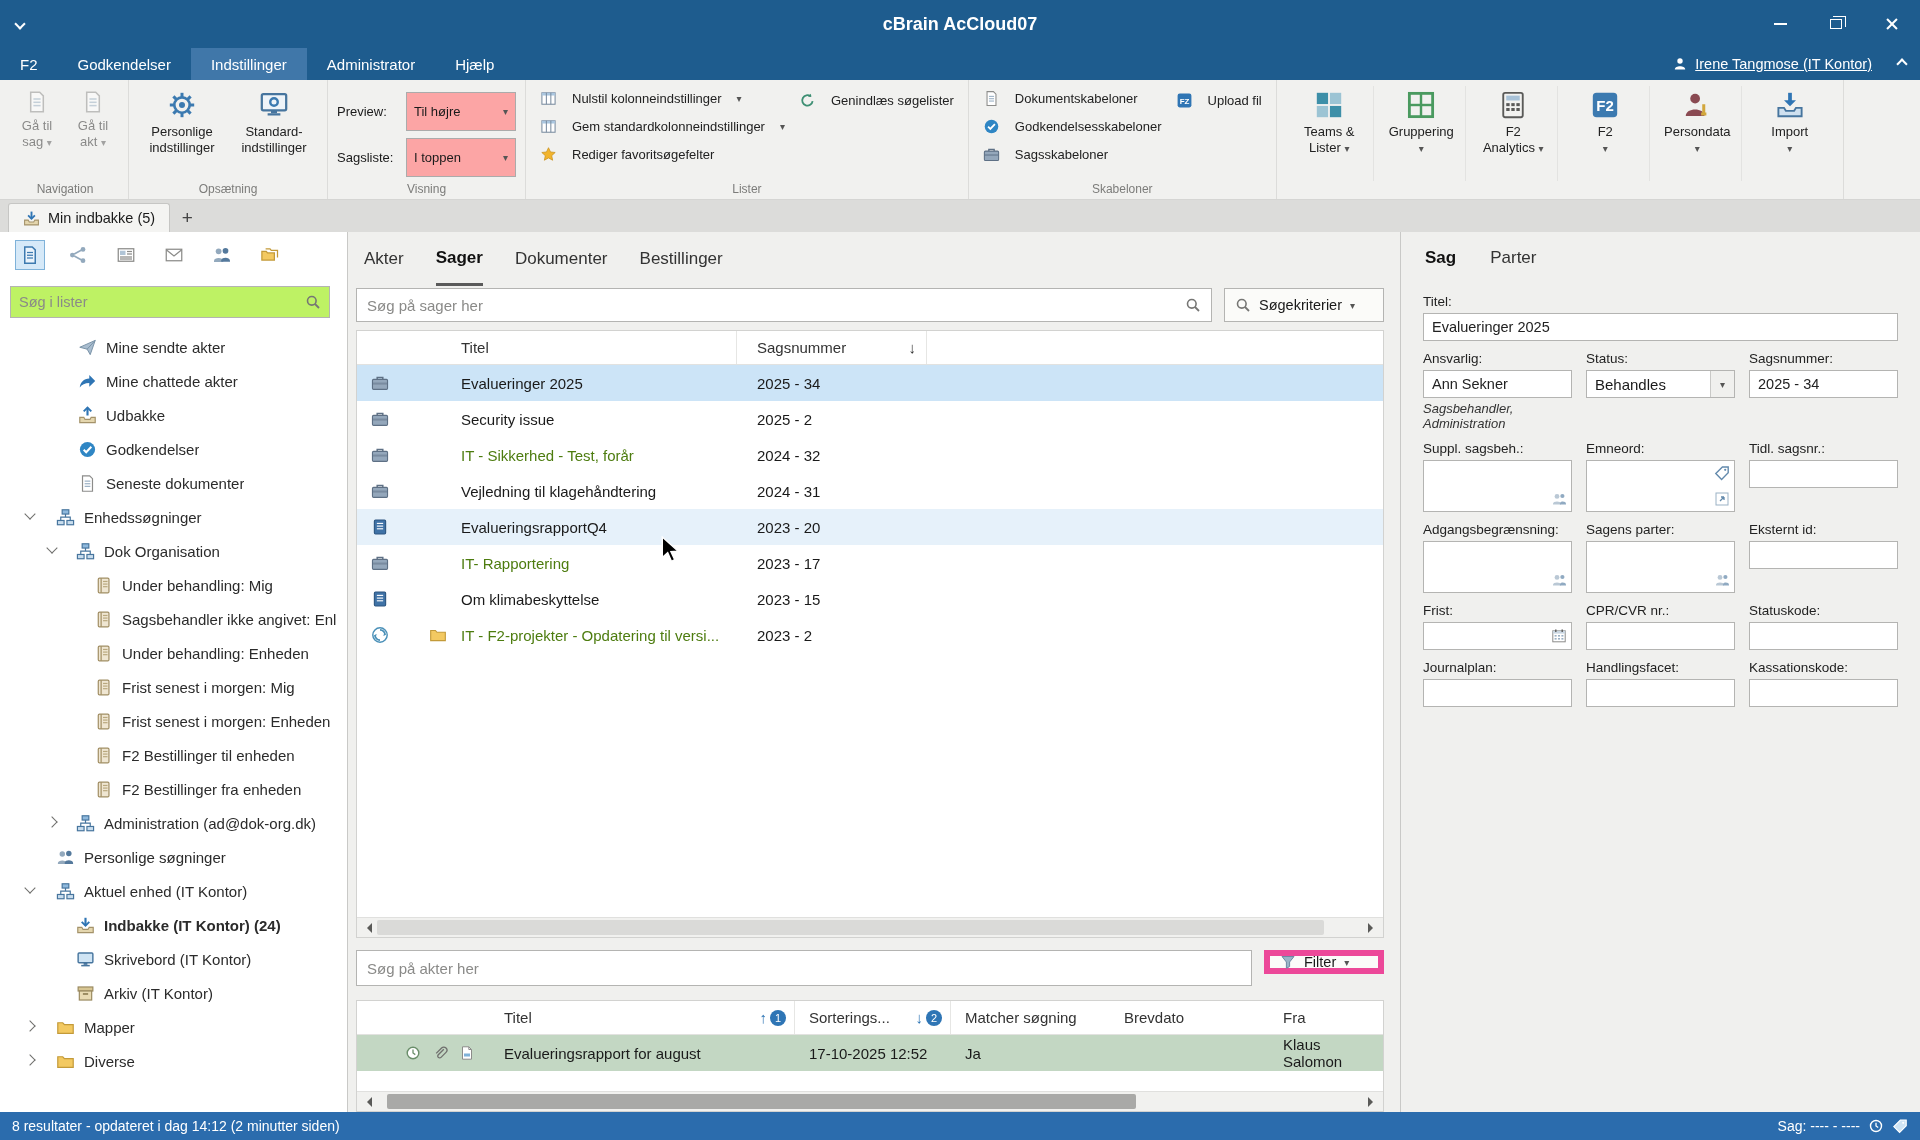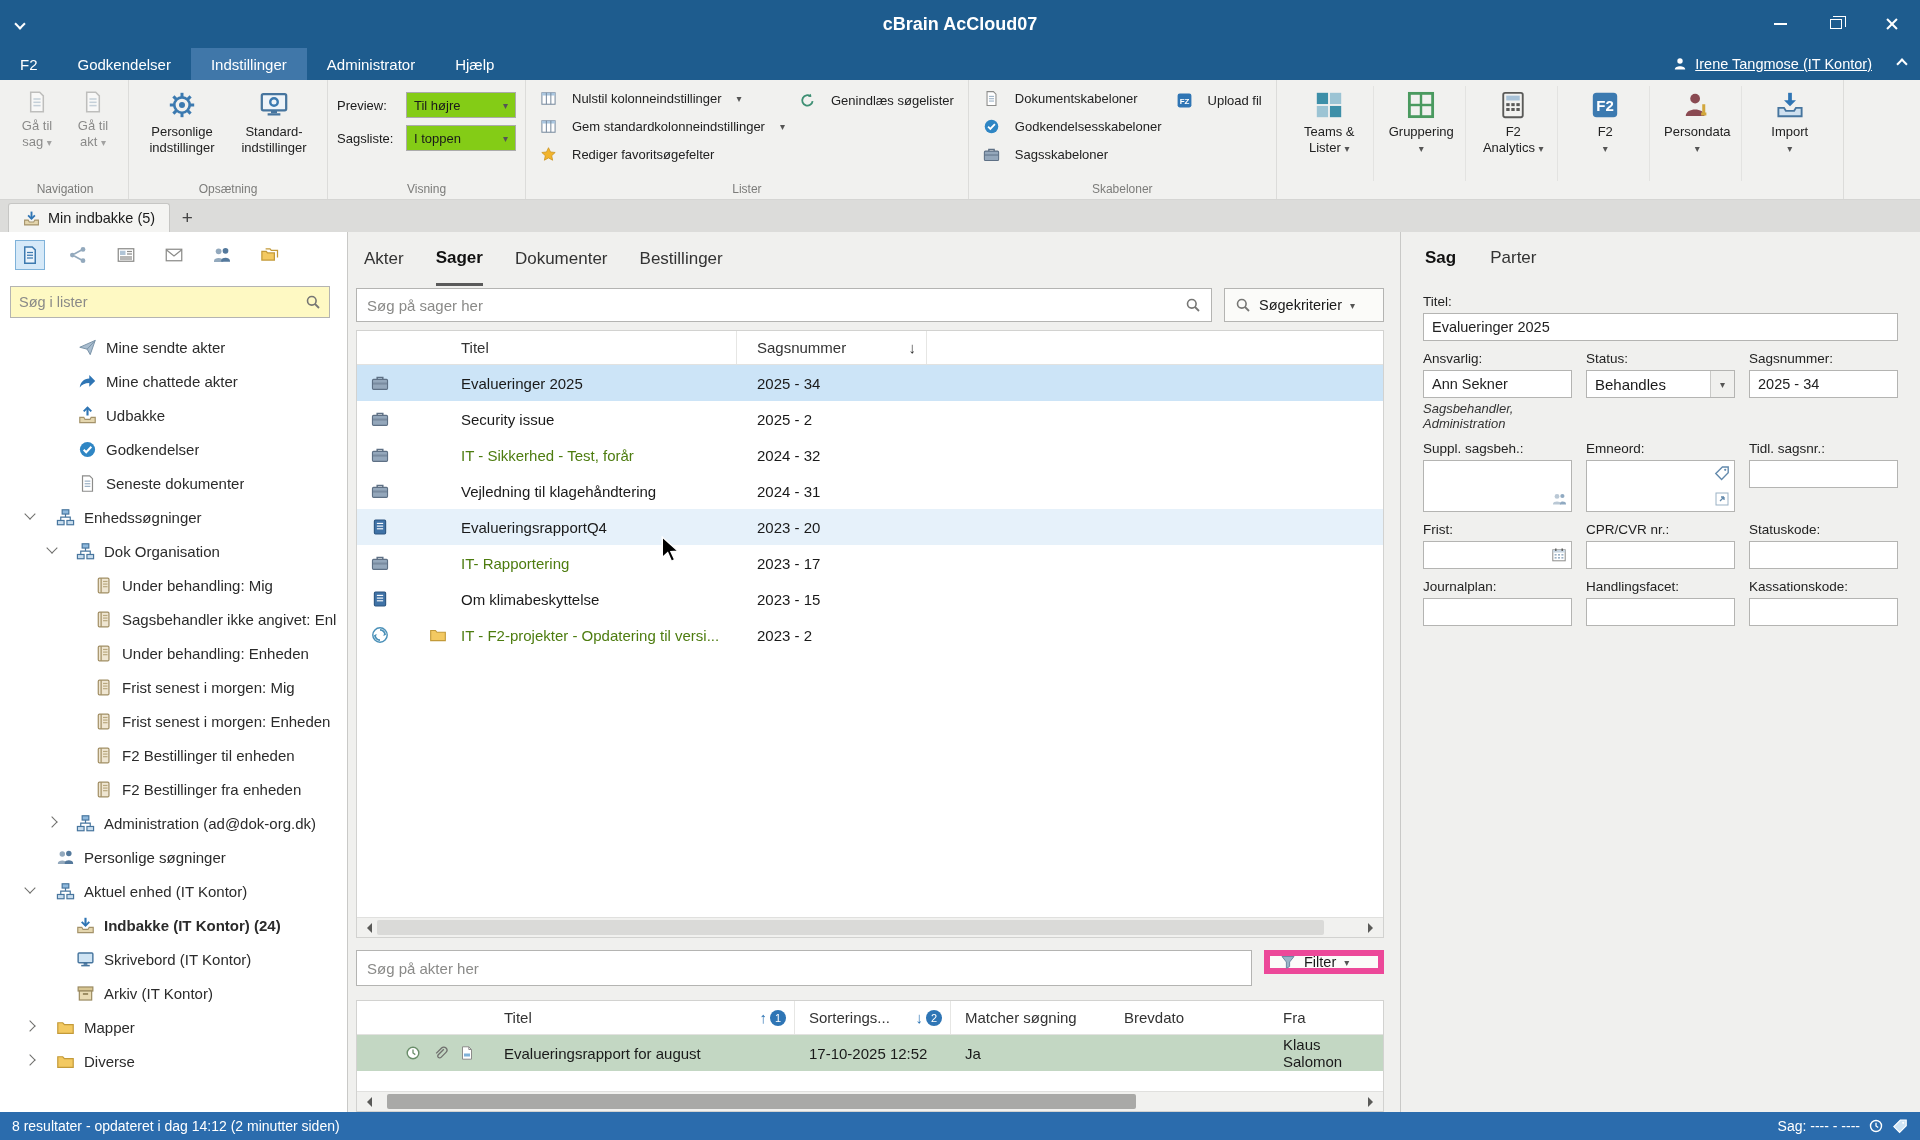--- a/index.html
+++ b/index.html
@@ -42,21 +42,21 @@
 .rbig.disabled{opacity:.5}
 .bic{width:30px;height:30px;flex:0 0 auto}
 .bic.s24{width:24px;height:24px}
 .dd{font-size:10px;color:#555}
 .rsmall{display:flex;align-items:center;gap:15px;font-size:13px;height:25px;padding:0 5px;color:#222;white-space:nowrap}
 .rsmall.top{align-self:flex-start;margin-top:2px}
 .sic{width:17px;height:17px;flex:0 0 auto}
 .viscol{flex-direction:column;gap:7px;padding-top:6px}
 .vrow{display:flex;align-items:center;gap:7px;font-size:13px}
 .vlab{width:62px;text-align:left}
-.rselect{width:110px;height:26px;background:#84cc16;border:1px solid #ababab;display:flex;align-items:center;padding:8px 7px;justify-content:space-between;font-size:13px}
+.rselect{width:110px;height:39px;background:#fca5a5;border:1px solid #ababab;display:flex;align-items:center;padding:8px 7px;justify-content:space-between;font-size:13px}
 .lcol{display:flex;flex-direction:column;gap:3px}
 .tools .rbig{border-right:1px solid #e3e3e1}
 .tools .rbig:last-child{border-right:none}
 
 
 .doctabs{height:32px;background:#dcdcda;display:flex;align-items:flex-end;padding-left:8px;flex:0 0 auto}
 .dtab{height:29px;background:#f4f4f2;border:1px solid #c6c6c4;border-bottom:none;display:flex;align-items:center;gap:8px;padding:0 14px;font-size:14.5px;border-radius:3px 3px 0 0}
 .tic16{width:17px;height:17px}
 .dtab-add{width:34px;height:29px;display:flex;align-items:center;justify-content:center;font-size:19px;color:#444}
 
@@ -65,21 +65,21 @@
 .sidebar{width:348px;background:#fff;border-right:1px solid #c9c9c7;display:flex;flex-direction:column;flex:0 0 auto}
 .main{flex:1;background:#f0f0ee;display:flex;flex-direction:column;min-width:0}
 .rightpanel{width:520px;background:#f0f0ee;border-left:1px solid #c9c9c7;display:flex;flex-direction:column;flex:0 0 auto}
 
 
 .sstrip{height:46px;display:flex;align-items:center;gap:20px;padding-left:16px;flex:0 0 auto}
 .sico{width:28px;height:28px;display:flex;align-items:center;justify-content:center}
 .sico.active{background:#d6e9f8;outline:1px solid #7fb2d9}
 .s20{width:20px;height:20px}
 .s16{width:16px;height:16px}
-.ssearch{margin:8px 17px 12px 10px;height:32px;border:1px solid #b4b4b2;background:#fef9c3;display:flex;align-items:center;padding:0 8px;flex:0 0 auto}
+.ssearch{margin:8px 17px 12px 10px;height:32px;border:1px solid #b4b4b2;background:#bef264;display:flex;align-items:center;padding:0 8px;flex:0 0 auto}
 .ssearch input{flex:1;border:none;outline:none;font-size:14.5px;color:#333;background:transparent;font-family:inherit}
 .ssearch input::placeholder{color:#8a8a88}
 .tree{flex:1;overflow:hidden}
 .titem{height:34px;display:flex;align-items:center;gap:9px;font-size:15px;color:#2b2b2b;position:relative}
 .titem .tlabel{white-space:nowrap;overflow:hidden;text-overflow:ellipsis}
 .titem.bold .tlabel{font-weight:bold}
 .tic{width:19px;height:19px;flex:0 0 auto}
 .p78{padding-left:78px}.p56{padding-left:56px}.p76{padding-left:76px}.p94{padding-left:94px}
 .chev{width:8px;height:8px;border-right:1.8px solid #6e6e6c;border-bottom:1.8px solid #6e6e6c;position:absolute;top:12px}
 .chev.col{transform:rotate(-45deg)}
@@ -1033,20 +1033,42 @@
                   <use href="#i-expand"></use>
                 </svg>
             </div>
           </div>
           <div class="fcol">
             <div class="fl">Tidl. sagsnr.:</div>
             <input class="f" style="">
           </div>
         </div>
 
+        <div class="frow">
+          <div class="fcol">
+            <div class="fl">Adgangsbegrænsning:</div>
+            <div class="fbox">
+                <svg class="boxic s16">
+                  <use href="#i-people-add"></use>
+                </svg>
+              </div>
+          </div>
+          <div class="fcol">
+            <div class="fl">Sagens parter:</div>
+            <div class="fbox">
+                <svg class="boxic s16">
+                  <use href="#i-people-add"></use>
+                </svg>
+              </div>
+          </div>
+          <div class="fcol">
+            <div class="fl">Eksternt id:</div>
+            <input class="f" style="">
+          </div>
+        </div>
 
         <div class="frow">
           <div class="fcol">
             <div class="fl">Frist:</div>
             <div class="inpwrap"><input class="f" style=""><svg class="calic s16">
                   <use href="#i-cal"></use>
                 </svg></div>
           </div>
           <div class="fcol">
             <div class="fl">CPR/CVR nr.:</div>

